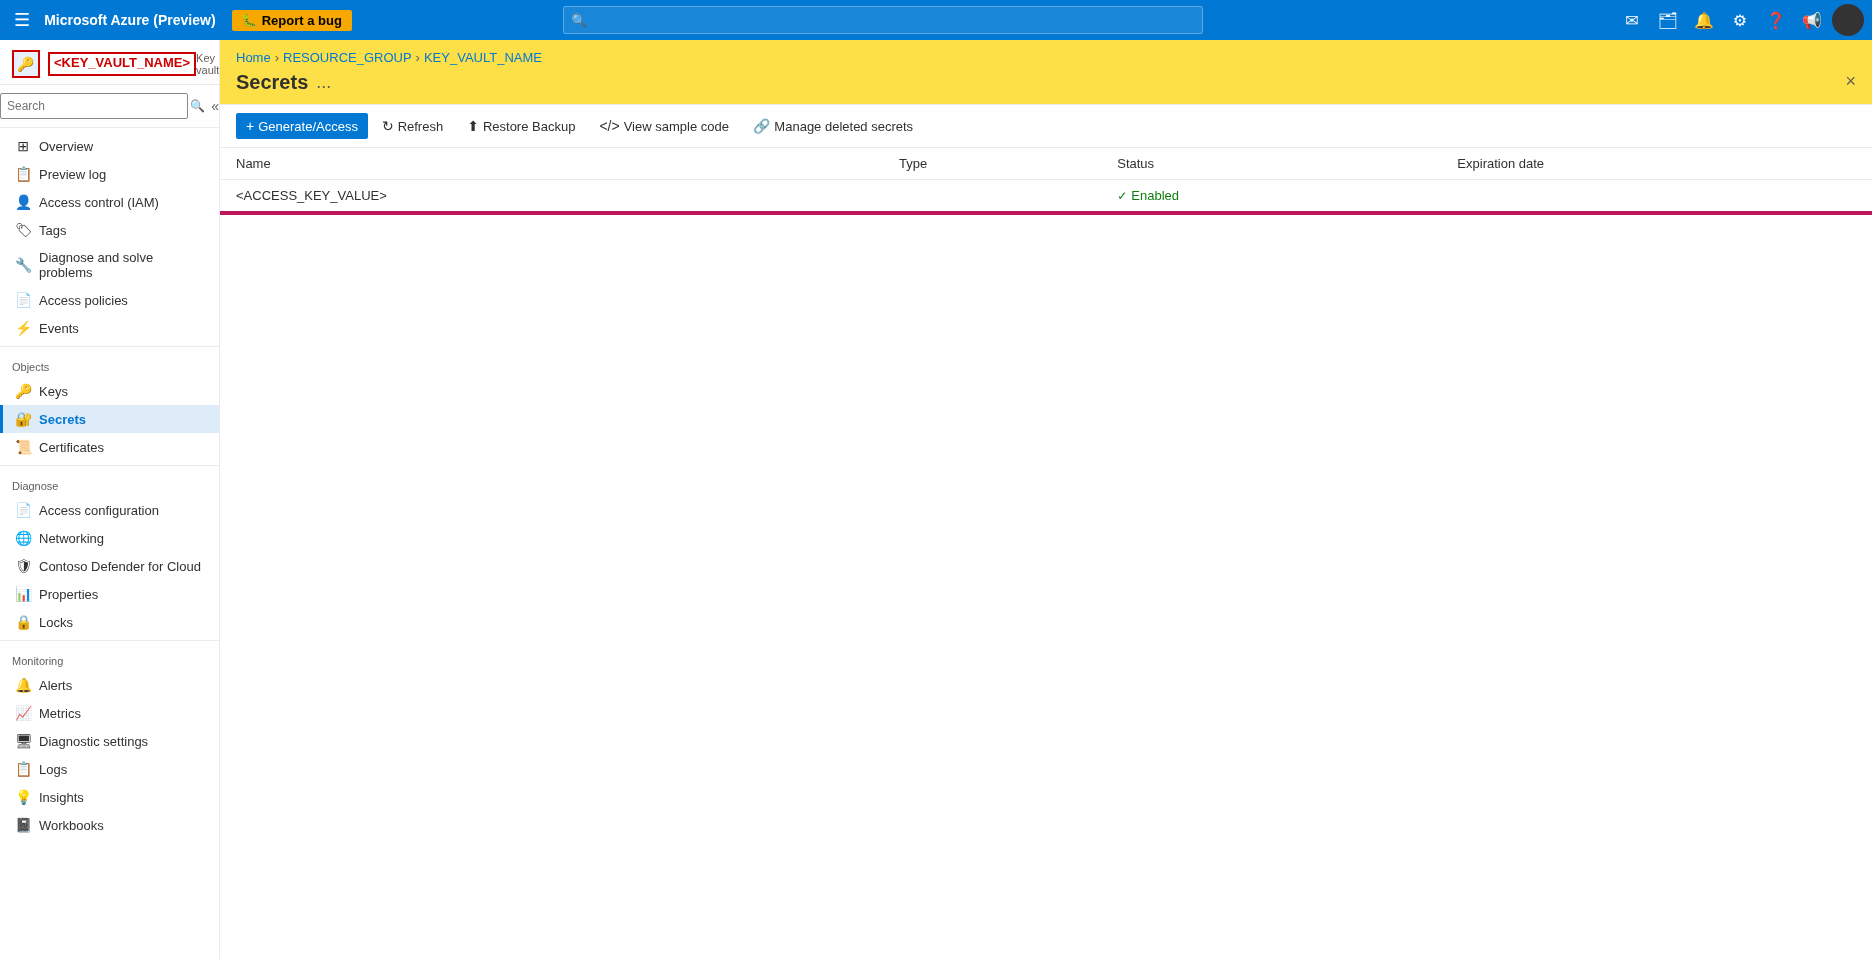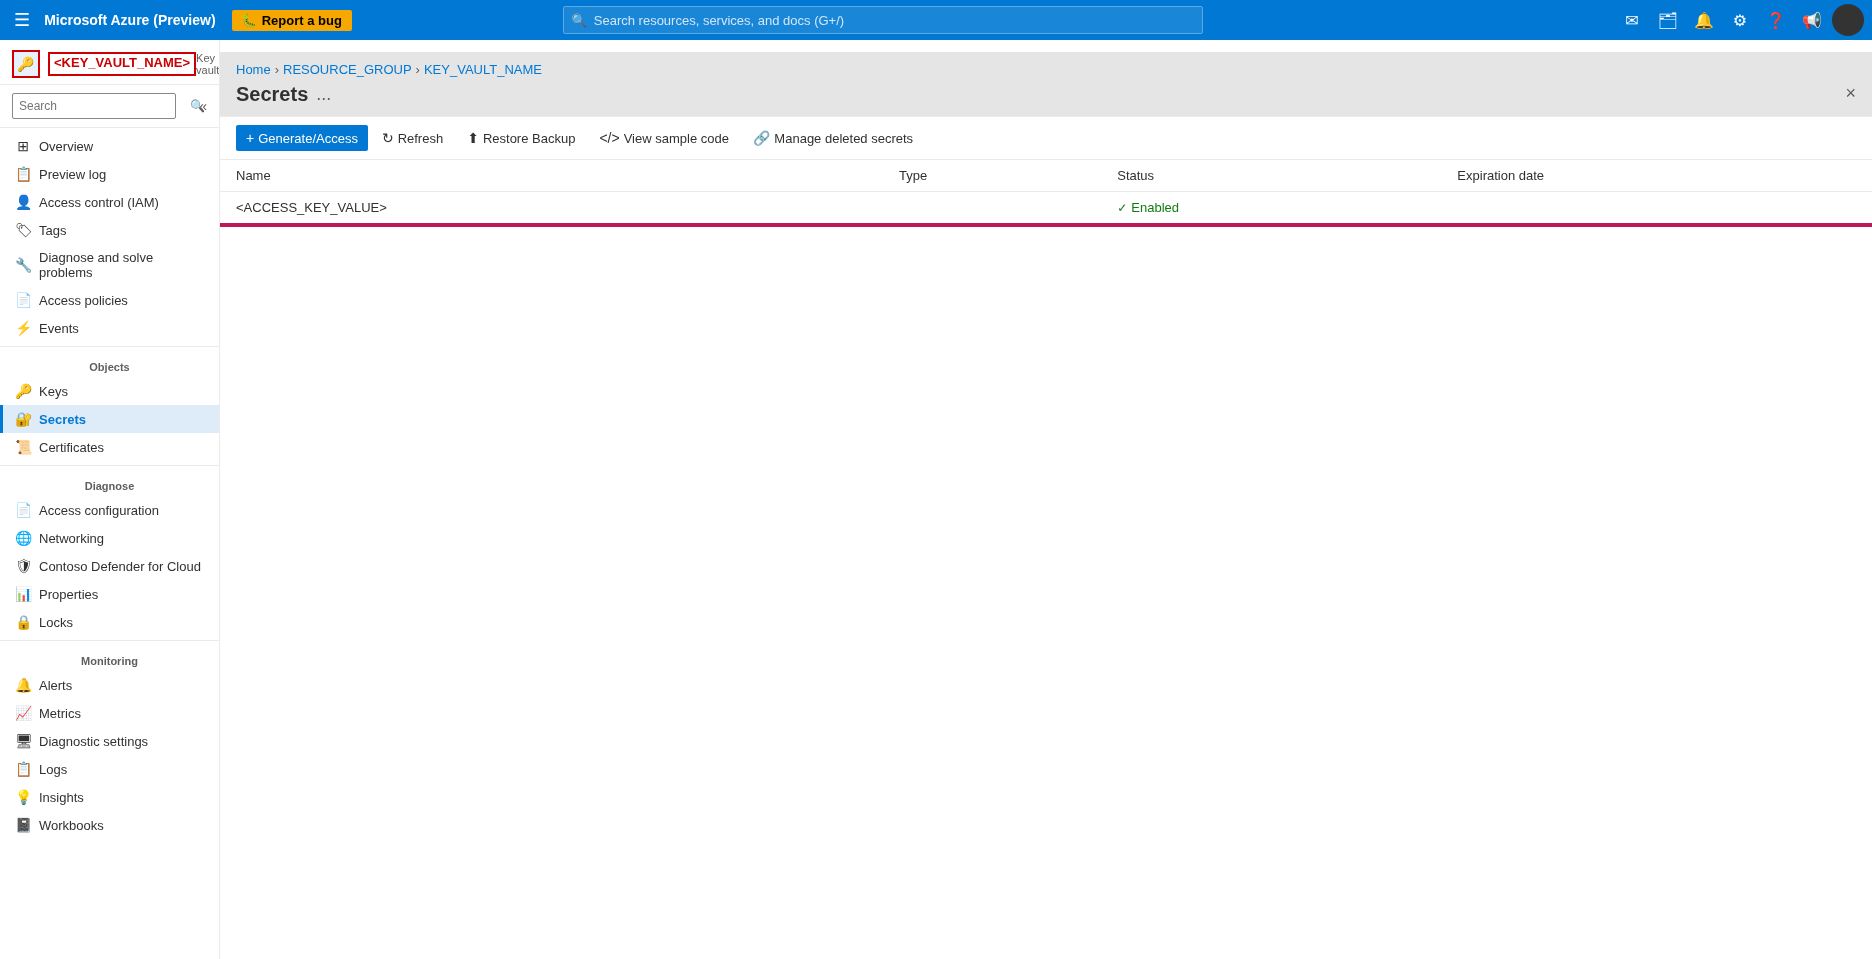--- a/index.html
+++ b/index.html
@@ -87,21 +87,21 @@
       font-weight: 700;
       font-size: 13px;
       color: #cc0000;
       border: 2px solid #cc0000;
       padding: 1px 4px;
       line-height: 1.2;
     }
     .resource-type { font-size: 11px; color: #605e5c; }
 
     .sidebar-search-bar {
-      padding: 8px 12px;
+      padding: 8px 0;
       display: flex; align-items: center; gap: 21px;
       border-bottom: 1px solid #edebe9;
       position: relative;
     }
     .sidebar-search-input {
       width: 100%;
       border: 1px solid #8a8886;
       border-radius: 2px;
       height: 26px;
       padding: 0 24px 0 6px;
@@ -117,43 +117,41 @@
       padding: 6px 12px;
       cursor: pointer;
       color: #323130;
       font-size: 13px;
       border-left: 3px solid transparent;
     }
     .sidebar-item.active { background: #deecf9; border-left-color: #0078d4; color: #0078d4; font-weight: 600; }
     .sidebar-item .item-icon { width: 16px; text-align: center; font-size: 14px; flex-shrink: 0; }
     .sidebar-section-label {
       font-size: 11px;
-      font-weight: 700;
+      font-weight: 400;
       color: #605e5c;
       padding: 10px 12px 4px 12px;
       text-transform: none;
-      text-align: center;
     }
     .sidebar-divider { border: none; border-top: 1px solid #edebe9; margin: 4px 0; }
 
     
     .content-pane {
       flex: 1;
       background: white;
       display: flex;
       flex-direction: column;
       overflow: hidden;
       position: relative;
     }
     .content-header {
       padding: 10px 16px 0 16px;
       border-bottom: 1px solid #edebe9;
-      background: #e5e5e5;
+      background: #fde047;
       flex-shrink: 0;
-      margin-top: 12px;
     }
     .content-title-row {
       display: flex; align-items: center; gap: 8px; margin-bottom: 10px;
     }
     .content-title { font-size: 20px; font-weight: 600; color: #323130; }
     .content-title-dots { color: #605e5c; font-size: 18px; cursor: pointer; }
     .breadcrumb { font-size: 12px; color: #605e5c; display: flex; align-items: center; gap: 4px; margin-bottom: 6px; }
     .breadcrumb a { color: #0078d4; text-decoration: none; cursor: pointer; }
     .breadcrumb-sep { color: #605e5c; }
     .close-btn { margin-left: auto; cursor: pointer; font-size: 18px; color: #605e5c; align-self: flex-start; }
@@ -199,21 +197,20 @@
 
 <div class="topbar">
   <span class="topbar-hamburger">☰</span>
   <span class="topbar-brand">Microsoft Azure (Preview)</span>
   <div class="topbar-report-bug">
     <span>🐛</span>
     <span>Report a bug</span>
   </div>
   <div class="topbar-search">
     <span style="color:rgba(255,255,255,0.8); font-size:13px;">🔍</span>
-    <input type="text" placeholder="Search resources, services, and docs (G+/)" style="">
   </div>
   <div class="topbar-icons">
     <div class="topbar-icon">✉</div>
     <div class="topbar-icon">🗂</div>
     <div class="topbar-icon">🔔</div>
     <div class="topbar-icon">⚙</div>
     <div class="topbar-icon">❓</div>
     <div class="topbar-icon">📢</div>
     <div class="topbar-avatar"></div>
   </div>

